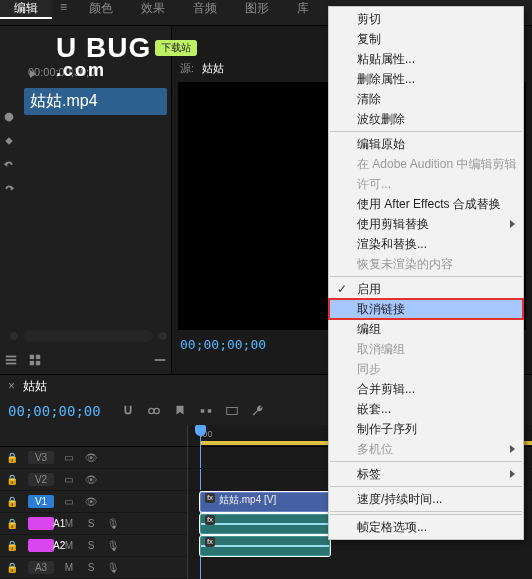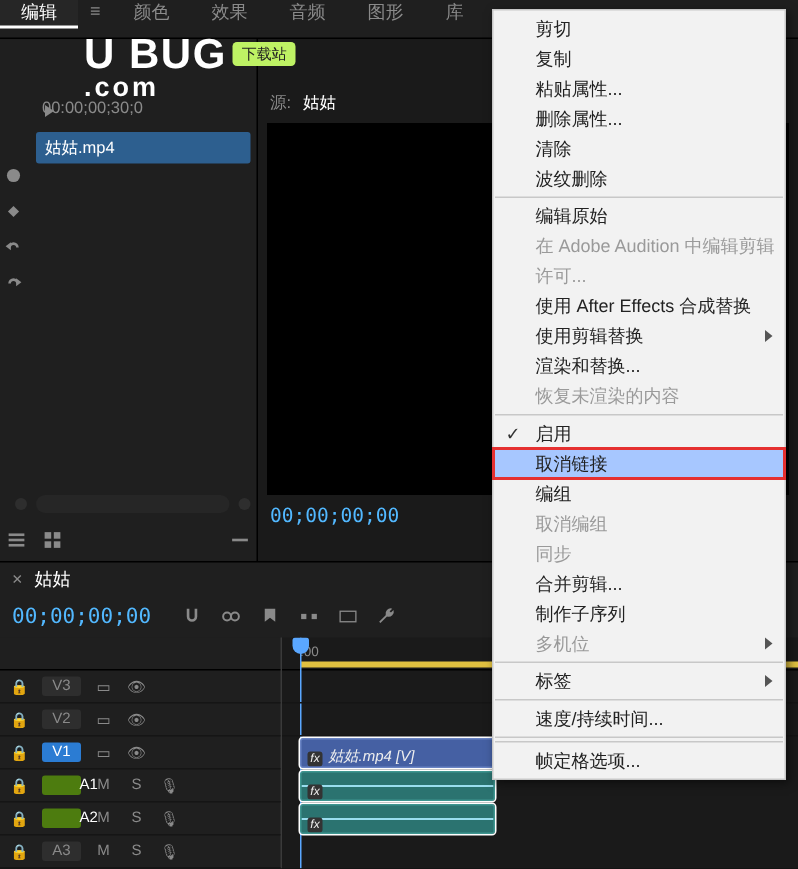--- a/index.html
+++ b/index.html
@@ -28,32 +28,32 @@
   
   .tabbar{height:26px;display:flex;align-items:flex-start;background:var(--bg2);border-bottom:1px solid #000;}
   .tabbar .tab{display:flex;align-items:center;padding:0 14px;color:var(--text-dim);font-size:12px;}
   .tabbar .tab.active{color:#fff;background:var(--bg3);border-bottom:2px solid #fff;}
   .tabbar .tab.hamburger{padding:0 8px;color:var(--text-dim);}
   
   .upper{display:flex;height:348px;}
   .left-col{width:172px;background:var(--bg2);border-right:1px solid #000;display:flex;flex-direction:column;position:relative;}
   .right-col{flex:1;background:var(--bg1);display:flex;flex-direction:column;position:relative;}
   
-  .logo{position:absolute;left:56px;top:20px;z-index:50;display:flex;flex-direction:column;align-items:flex-start;color:#fff;font-weight:700;letter-spacing:1px;pointer-events:none;}
+  .logo{position:absolute;left:56px;top:32px;z-index:50;display:flex;flex-direction:column;align-items:flex-start;color:#fff;font-weight:700;letter-spacing:1px;pointer-events:none;}
   .logo .line1{font-size:28px;display:flex;align-items:center;}
   .logo .badge{display:inline-block;background:#bef264;color:#222;font-size:10px;padding:1px 6px;border-radius:3px;margin-left:4px;font-weight:400;letter-spacing:0;}
   .logo .line2{font-size:18px;margin-top:-4px;letter-spacing:2px;}
   
   .proj-head{height:54px;display:flex;align-items:flex-end;padding:0 6px 2px 30px;color:var(--text-dim);gap:0;font-size:11px;}
   .proj-head .play{width:0;height:0;border-left:6px solid var(--text-dim);border-top:4px solid transparent;border-bottom:4px solid transparent;margin-right:-8px;}
   
   .left-icons{position:absolute;left:2px;top:84px;display:flex;flex-direction:column;gap:10px;color:var(--text-dim);}
   .left-icons svg{width:14px;height:14px;}
   
-  .clip-item{margin:8px 4px 0 24px;background:var(--timeline-blue);color:#fff;padding:3px 6px;font-size:11px;border-radius:2px;}
+  .clip-item{margin:8px 4px 0 24px;background:var(--timeline-blue);color:#fff;padding:3px 6px;font-size:16px;border-radius:2px;}
   
   .left-footer{margin-top:auto;height:28px;display:flex;align-items:center;justify-content:space-between;padding:0 4px;color:var(--text-dim);}
   .left-footer .spacer{flex:1;}
   .left-footer svg{width:14px;height:14px;}
   .tiny-icons{display:flex;gap:10px;align-items:center;}
   .hscroll{height:12px;margin:0 18px 4px 24px;background:var(--bg3);border-radius:6px;position:relative;}
   .hscroll::before,.hscroll::after{content:"";position:absolute;top:2px;width:8px;height:8px;background:var(--bg4);border-radius:50%;}
   .hscroll::before{left:-14px;}
   .hscroll::after{right:-14px;}
   
@@ -76,28 +76,28 @@
   .tl-sub .tc{color:#52b8ff;font-family:monospace;font-size:14px;margin-right:14px;}
   .tl-icons{display:flex;gap:12px;color:var(--text-dim);}
   .tl-icons svg{width:14px;height:14px;}
   .tracks{flex:1;display:flex;}
   .track-headers{width:188px;background:var(--bg2);border-right:1px solid #3a3a3a;display:flex;flex-direction:column;}
   .ruler-row{height:22px;border-bottom:1px solid #000;}
   .track-row{height:22px;display:flex;align-items:center;gap:8px;padding:0 6px;color:var(--text-dim);border-bottom:1px solid #151515;font-size:10px;}
   .track-row .lock,.track-row .toggle,.track-row .eye,.track-row .mute,.track-row .solo,.track-row .rec{width:14px;text-align:center;}
   .track-row .label{width:26px;text-align:center;background:var(--bg4);border-radius:2px;padding:1px 0;font-size:10px;}
   .track-row .label.v-active{background:var(--accent);color:#fff;}
-  .track-row .label.a-active{background:#4d7c0f;color:#fff;padding-left:25px;}
+  .track-row .label.a-active{background:#d946ef;color:#fff;padding-left:25px;}
   .clips-area{flex:1;background:var(--bg1);position:relative;overflow:hidden;}
   .timecursor{position:absolute;left:12px;top:0;bottom:0;width:1px;background:#5aa7ff;}
   .timecursor::before{content:"";position:absolute;top:0;left:-5px;width:11px;height:11px;background:#5aa7ff;border-radius:2px 2px 50% 50%;}
   .ruler{height:22px;border-bottom:1px solid #000;position:relative;}
   .ruler .tick{position:absolute;top:4px;font-size:9px;color:var(--text-dim);}
   .yellowbar{position:absolute;left:12px;right:0;top:16px;height:4px;background:#e0c040;}
-  .clip{position:absolute;height:20px;border-radius:2px;font-size:10px;display:flex;align-items:flex-end;padding:0 4px;color:#eee;overflow:hidden;font-style:italic;}
+  .clip{position:absolute;height:20px;border-radius:2px;font-size:10px;display:flex;align-items:flex-start;padding:0 4px;color:#eee;overflow:hidden;}
   .clip.video{background:#4560a3;border:1px solid #6a84c4;}
   .clip.video .fx{display:inline-block;width:10px;height:10px;background:#333;border-radius:2px;margin-right:4px;font-size:8px;text-align:center;line-height:10px;}
   .clip.audio{background:var(--clip-teal);border:1px solid #3f9690;background-image:linear-gradient(to bottom,transparent 45%,#9de 45%,#9de 55%,transparent 55%);}
   .clip.audio .fx{display:inline-block;width:10px;height:10px;background:#333;border-radius:2px;margin-right:4px;font-size:8px;text-align:center;line-height:10px;}
   
   .clip.selected{outline:1px solid #fff;}
   
   .ctxmenu{position:absolute;right:8px;top:6px;width:196px;background:var(--menu-bg);border:1px solid var(--menu-border);box-shadow:2px 2px 6px rgba(0,0,0,.5);z-index:200;padding:2px 0;}
   .ctxmenu .mi{height:20px;display:flex;align-items:center;padding:0 22px 0 28px;color:var(--menu-text);font-size:12px;white-space:nowrap;position:relative;}
   .ctxmenu .mi.disabled{color:var(--menu-disabled);}
@@ -332,20 +332,21 @@
     <div class="sep"></div>
     <div class="mi">
         <span class="check">✓</span>
         <span>启用</span>
       </div>
     <div class="mi highlight">取消链接</div>
     <div class="mi">编组</div>
     <div class="mi disabled">取消编组</div>
     <div class="mi disabled">同步</div>
     <div class="mi">合并剪辑...</div>
+    <div class="mi">嵌套...</div>
     <div class="mi">制作子序列</div>
     <div class="mi disabled">
         <span>多机位</span>
         <span class="arrow"></span>
       </div>
     <div class="sep"></div>
     <div class="mi">
         <span>标签</span>
         <span class="arrow"></span>
       </div>

